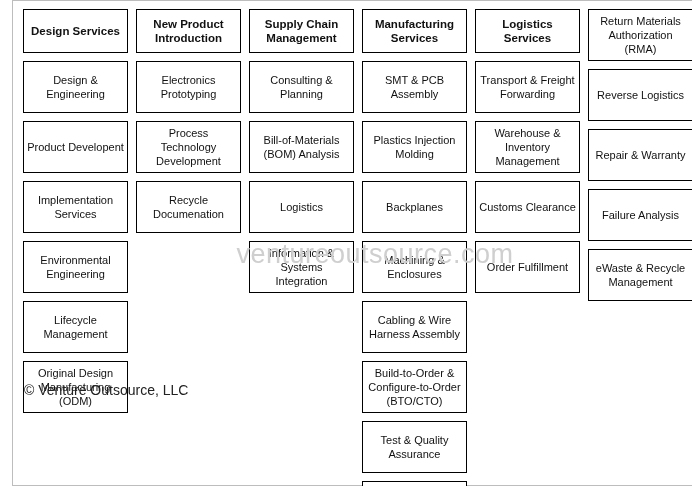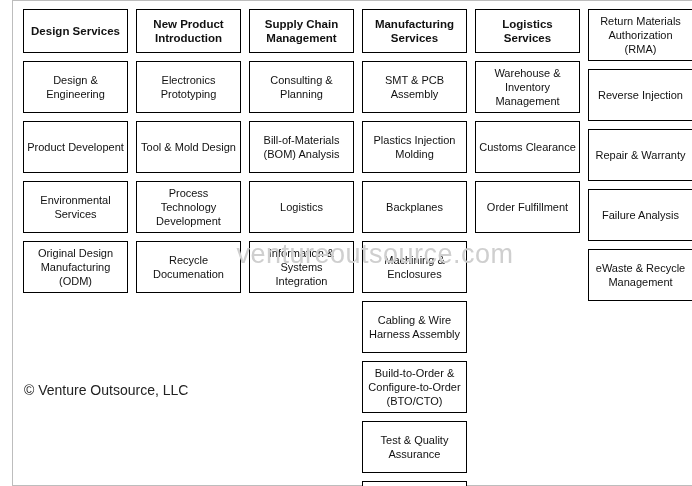--- a/index.html
+++ b/index.html
@@ -90,28 +90,29 @@
 </head>
 <body>
 
 <div class="frame">
   <div class="columns">
 
     <div class="column">
       <div class="cell header">Design Services</div>
       <div class="cell">Design &amp; Engineering</div>
       <div class="cell">Product Developent</div>
-      <div class="cell">Environmental Services</div>
+      <div class="cell">Implementation Services</div>
+      <div class="cell">Environmental Engineering</div>
+      <div class="cell">Lifecycle Management</div>
       <div class="cell">Original Design Manufacturing (ODM)</div>
     </div>
 
     <div class="column">
       <div class="cell header">New Product Introduction</div>
       <div class="cell">Electronics Prototyping</div>
-      <div class="cell">Tool &amp; Mold Design</div>
       <div class="cell">Process Technology Development</div>
       <div class="cell">Recycle Documenation</div>
     </div>
 
     <div class="column">
       <div class="cell header">Supply Chain Management</div>
       <div class="cell">Consulting &amp; Planning</div>
       <div class="cell">Bill-of-Materials (BOM) Analysis</div>
       <div class="cell">Logistics</div>
       <div class="cell">Information &amp; Systems Integration</div>
@@ -124,28 +125,29 @@
       <div class="cell">Backplanes</div>
       <div class="cell">Machining &amp; Enclosures</div>
       <div class="cell">Cabling &amp; Wire Harness Assembly</div>
       <div class="cell">Build-to-Order &amp; Configure-to-Order (BTO/CTO)</div>
       <div class="cell">Test &amp; Quality Assurance</div>
       <div class="cell">Documentation Packaging</div>
     </div>
 
     <div class="column">
       <div class="cell header">Logistics Services</div>
+      <div class="cell">Transport &amp; Freight Forwarding</div>
       <div class="cell">Warehouse &amp; Inventory Management</div>
       <div class="cell">Customs Clearance</div>
       <div class="cell">Order Fulfillment</div>
     </div>
 
     <div class="column">
       <div class="cell">Return Materials Authorization (RMA)</div>
-      <div class="cell">Reverse Injection</div>
+      <div class="cell">Reverse Logistics</div>
       <div class="cell">Repair &amp; Warranty</div>
       <div class="cell">Failure Analysis</div>
       <div class="cell">eWaste &amp; Recycle Management</div>
     </div>
 
   </div>
 
   <div class="watermark">ventureoutsource.com</div>
   <div class="copyright">© Venture Outsource, LLC</div>
 </div>

